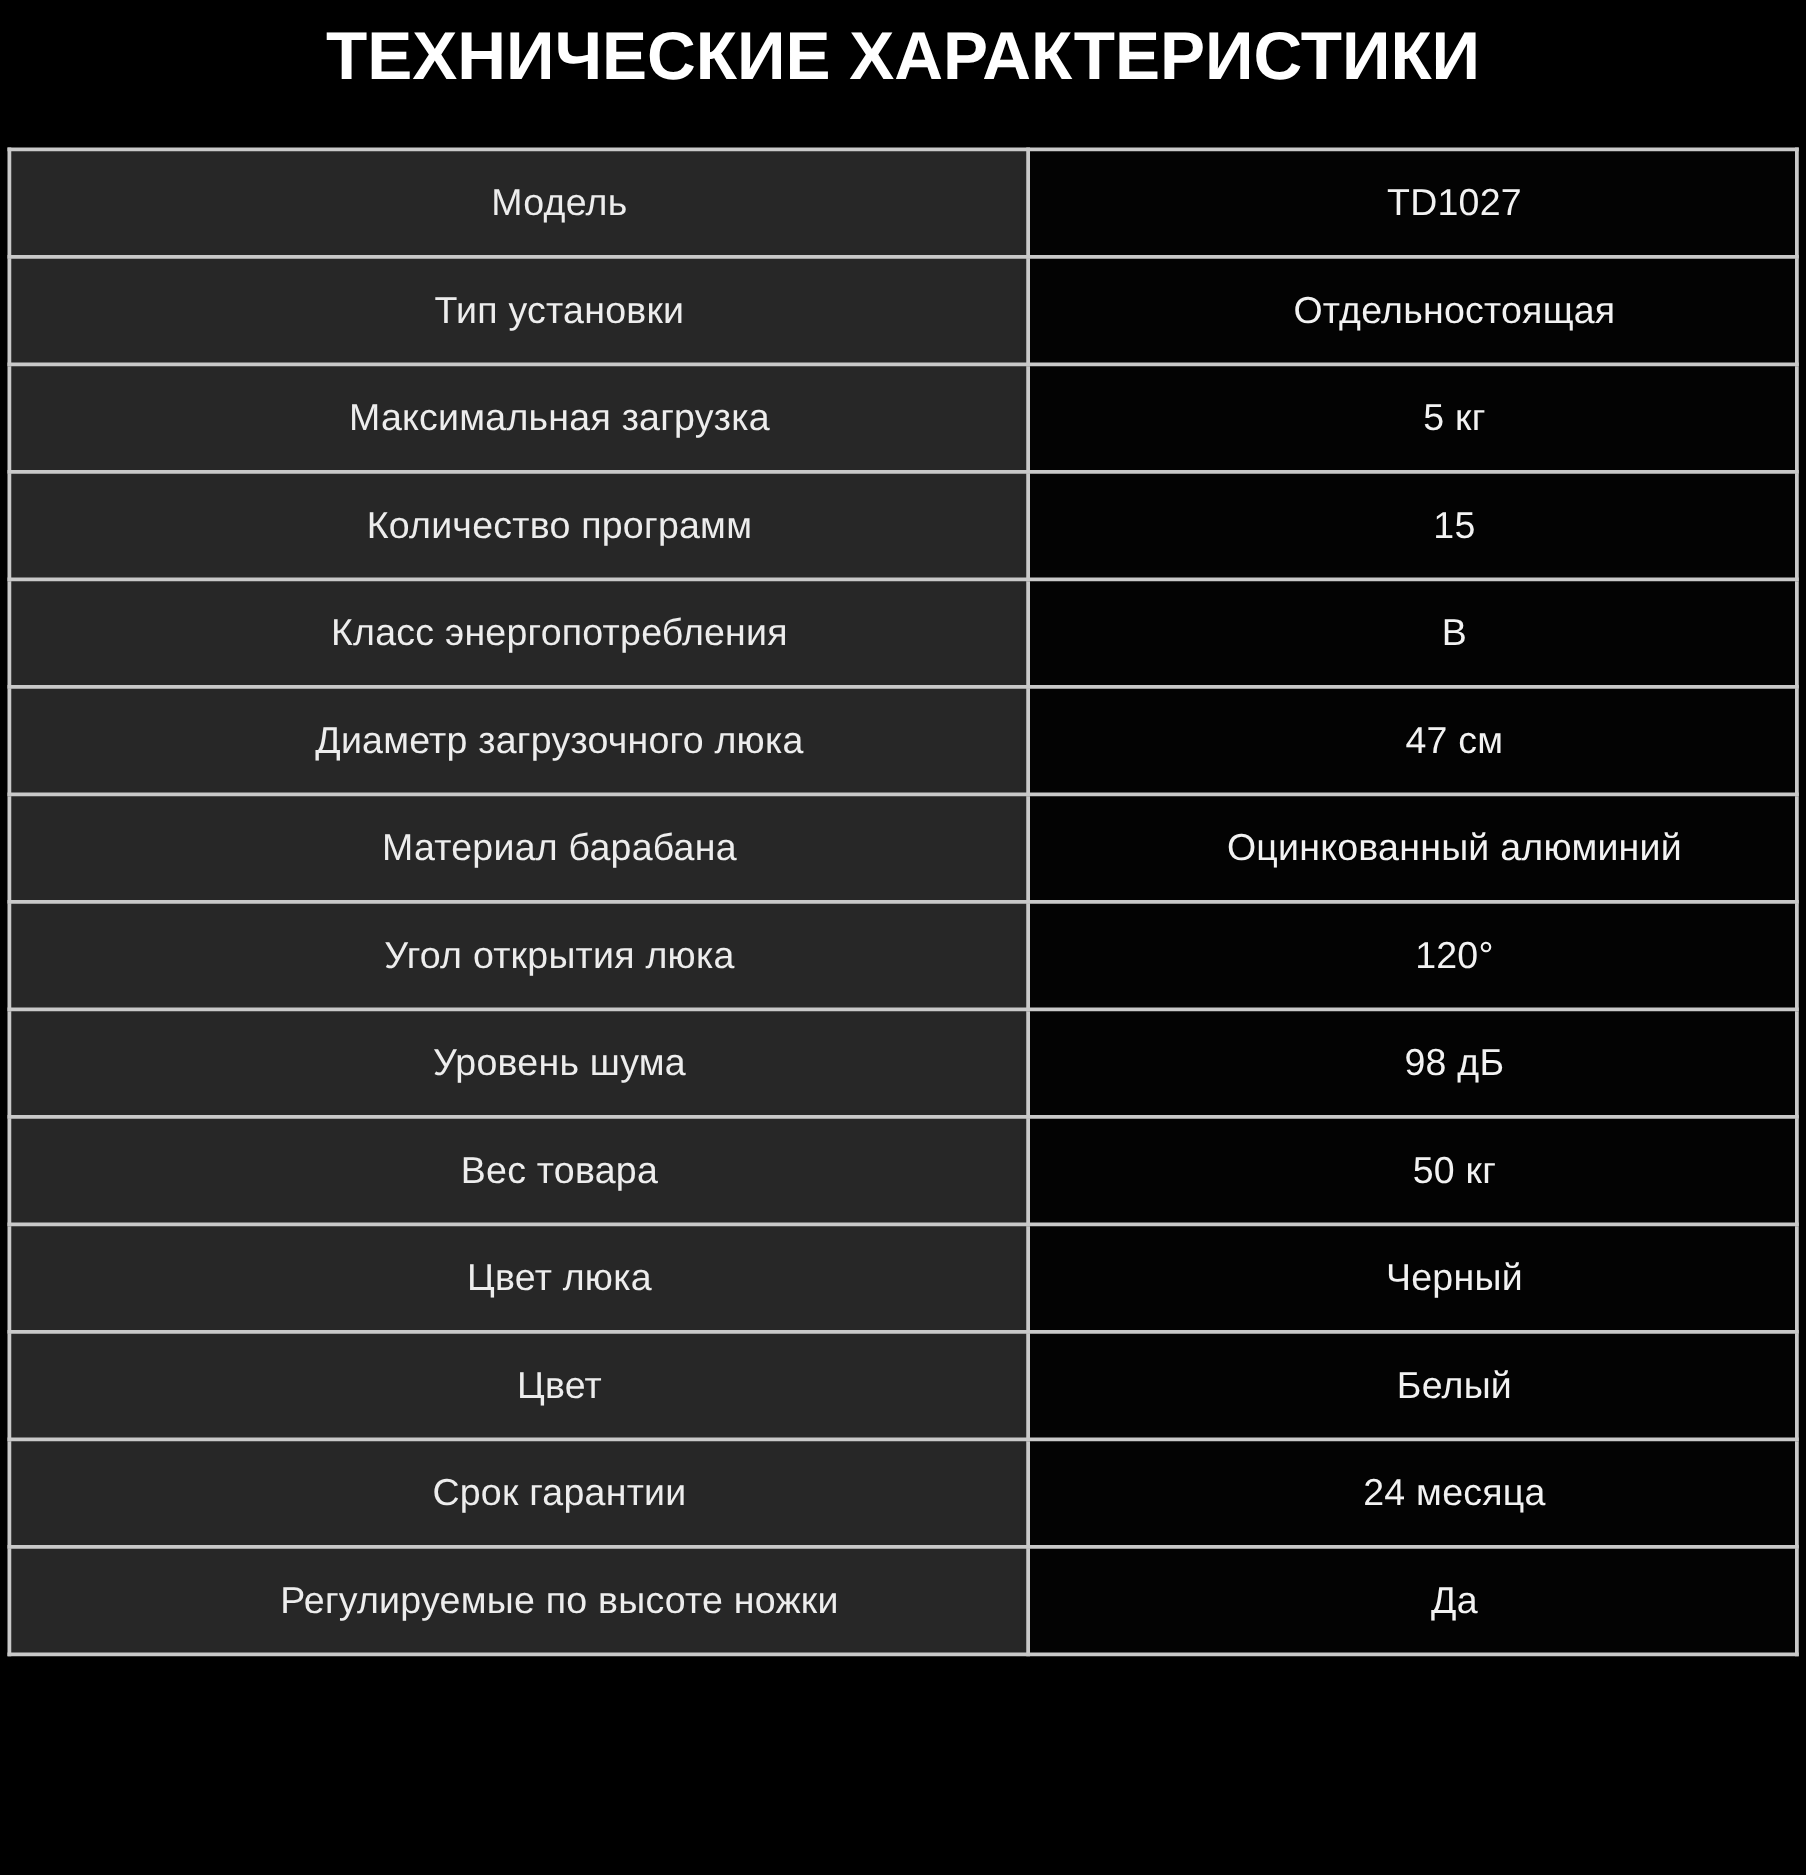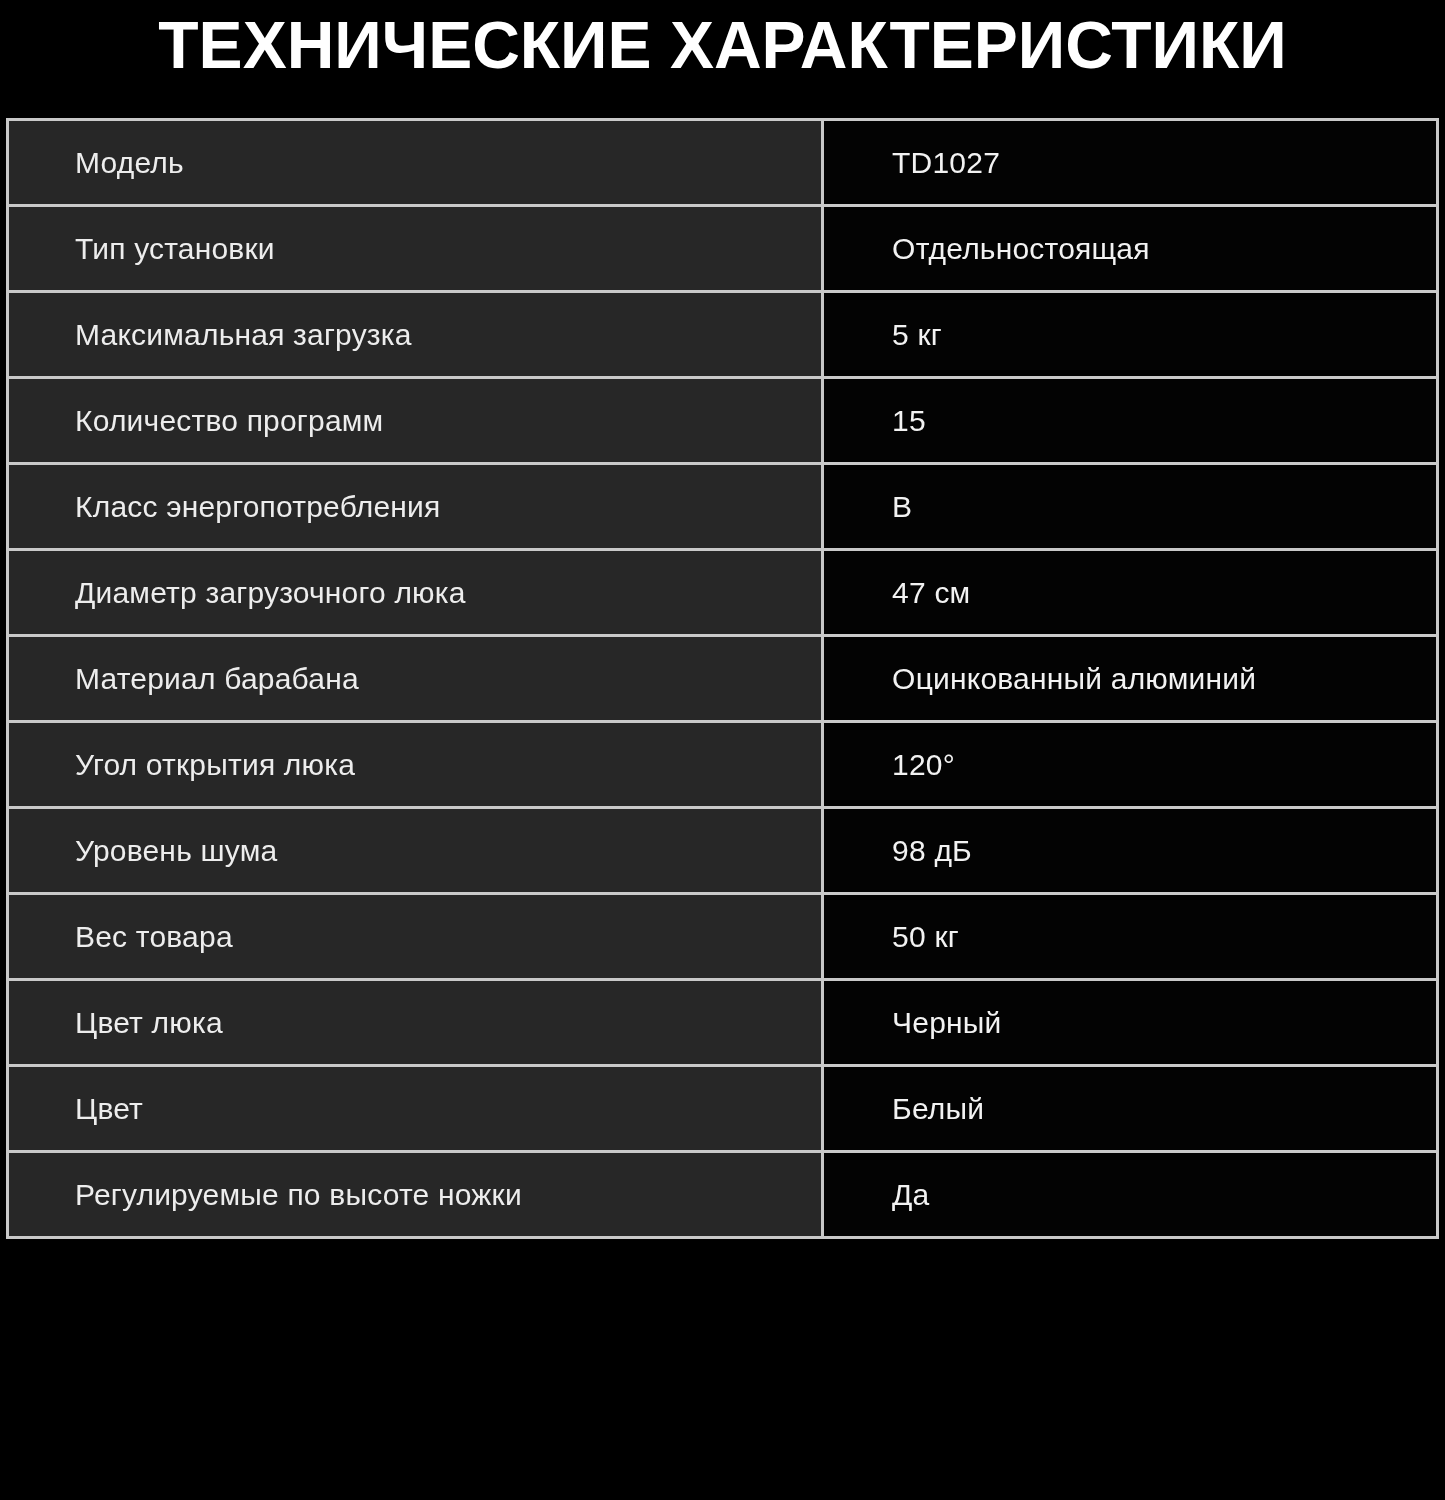--- a/index.html
+++ b/index.html
@@ -4,38 +4,38 @@
 <style>
   :root {
     --page-bg: #000000;
     --label-bg: #272727;
     --value-bg: #030303;
     --border: #c9c9c9;
     --label-text: #ededed;
     --value-text: #f2f2f2;
     --title-text: #ffffff;
   }
-  * { box-sizing: border-box; }
+  * { box-sizing: border-box; text-align: center; }
   html, body {
     margin: 0;
     padding: 0;
     width: 1445px;
     height: 1500px;
     background: var(--page-bg);
     font-family: "Liberation Sans", sans-serif;
     overflow: hidden;
   }
   .page-title {
     margin: 0;
     padding-top: 2px;
     height: 112px;
     text-align: center;
     font-family: "Liberation Sans", sans-serif;
     font-weight: bold;
-    font-size: 66px;
+    font-size: 54px;
     line-height: 86px;
     letter-spacing: 0px;
     color: var(--title-text);
     white-space: nowrap;
   }
   table.spec-table {
     border-collapse: collapse;
     table-layout: fixed;
     width: 1433px;
     margin: 6px auto 0 auto;
@@ -109,17 +109,21 @@
     </tr>
     <tr>
       <td class="label-cell">Цвет люка</td>
       <td class="value-cell">Черный</td>
     </tr>
     <tr>
       <td class="label-cell">Цвет</td>
       <td class="value-cell">Белый</td>
     </tr>
     <tr>
+      <td class="label-cell">Срок гарантии</td>
+      <td class="value-cell">24 месяца</td>
+    </tr>
+    <tr>
       <td class="label-cell">Регулируемые по высоте ножки</td>
       <td class="value-cell">Да</td>
     </tr>
   </tbody>
 </table>
 
 </body></html>

